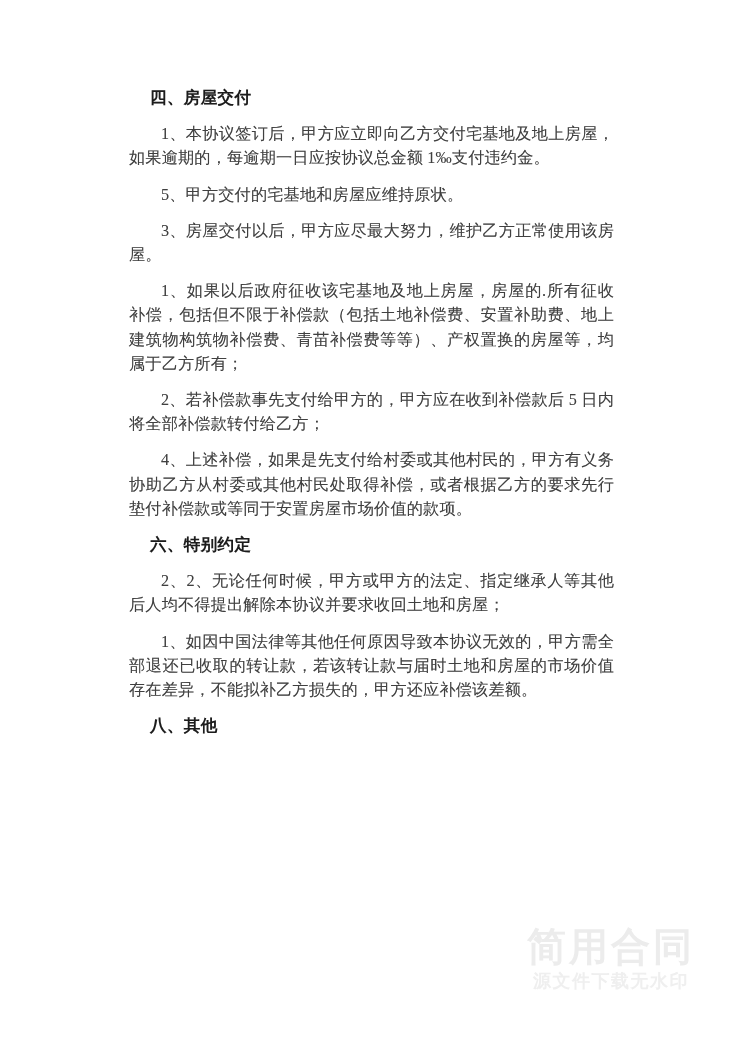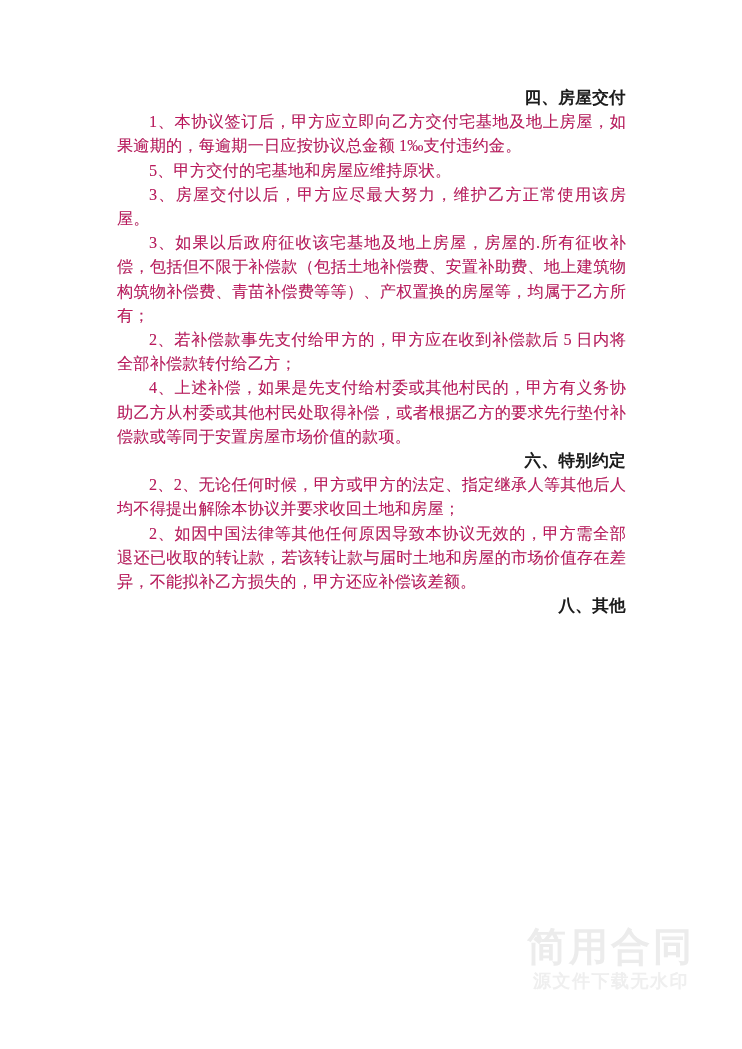--- a/index.html
+++ b/index.html
@@ -41,32 +41,31 @@
 
   .heading {
     font-size: 16.5px;
     font-weight: bold;
     line-height: 24.2px;
     letter-spacing: 0.4px;
     text-indent: 33px;
     margin: 0;
     color: #1c1c1c;
     white-space: nowrap;
-    text-align: right;
   }
 
   .para {
     font-size: 16.2px;
     line-height: 24.2px;
     letter-spacing: 0.15px;
     text-indent: 32px;
-    margin: 0;
+    margin: 12px;
     text-align: justify;
     text-justify: inter-ideograph;
-    color: #be185d;
+    color: #404040;
     word-break: break-all;
   }
 
   
   .heading, .para {
     text-shadow: 0 0 0.35px rgba(60,60,60,0.30);
   }
 
   
   #watermark {
@@ -108,29 +107,29 @@
   <div id="doc-body">
 
     <div class="section">
       <p class="heading">四、房屋交付</p>
       <p class="para">1、本协议签订后，甲方应立即向乙方交付宅基地及地上房屋，如果逾期的，每逾期一日应按协议总金额 1‰支付违约金。</p>
       <p class="para">5、甲方交付的宅基地和房屋应维持原状。</p>
       <p class="para">3、房屋交付以后，甲方应尽最大努力，维护乙方正常使用该房屋。</p>
     </div>
 
     <div class="section">
-      <p class="para">3、如果以后政府征收该宅基地及地上房屋，房屋的.所有征收补偿，包括但不限于补偿款（包括土地补偿费、安置补助费、地上建筑物构筑物补偿费、青苗补偿费等等）、产权置换的房屋等，均属于乙方所有；</p>
+      <p class="para">1、如果以后政府征收该宅基地及地上房屋，房屋的.所有征收补偿，包括但不限于补偿款（包括土地补偿费、安置补助费、地上建筑物构筑物补偿费、青苗补偿费等等）、产权置换的房屋等，均属于乙方所有；</p>
       <p class="para">2、若补偿款事先支付给甲方的，甲方应在收到补偿款后 5 日内将全部补偿款转付给乙方；</p>
       <p class="para">4、上述补偿，如果是先支付给村委或其他村民的，甲方有义务协助乙方从村委或其他村民处取得补偿，或者根据乙方的要求先行垫付补偿款或等同于安置房屋市场价值的款项。</p>
     </div>
 
     <div class="section">
       <p class="heading">六、特别约定</p>
       <p class="para">2、2、无论任何时候，甲方或甲方的法定、指定继承人等其他后人均不得提出解除本协议并要求收回土地和房屋；</p>
-      <p class="para">2、如因中国法律等其他任何原因导致本协议无效的，甲方需全部退还已收取的转让款，若该转让款与届时土地和房屋的市场价值存在差异，不能拟补乙方损失的，甲方还应补偿该差额。</p>
+      <p class="para">1、如因中国法律等其他任何原因导致本协议无效的，甲方需全部退还已收取的转让款，若该转让款与届时土地和房屋的市场价值存在差异，不能拟补乙方损失的，甲方还应补偿该差额。</p>
     </div>
 
 
     <div class="section">
       <p class="heading">八、其他</p>
     </div>
 
   </div>
 
   <div id="watermark">

